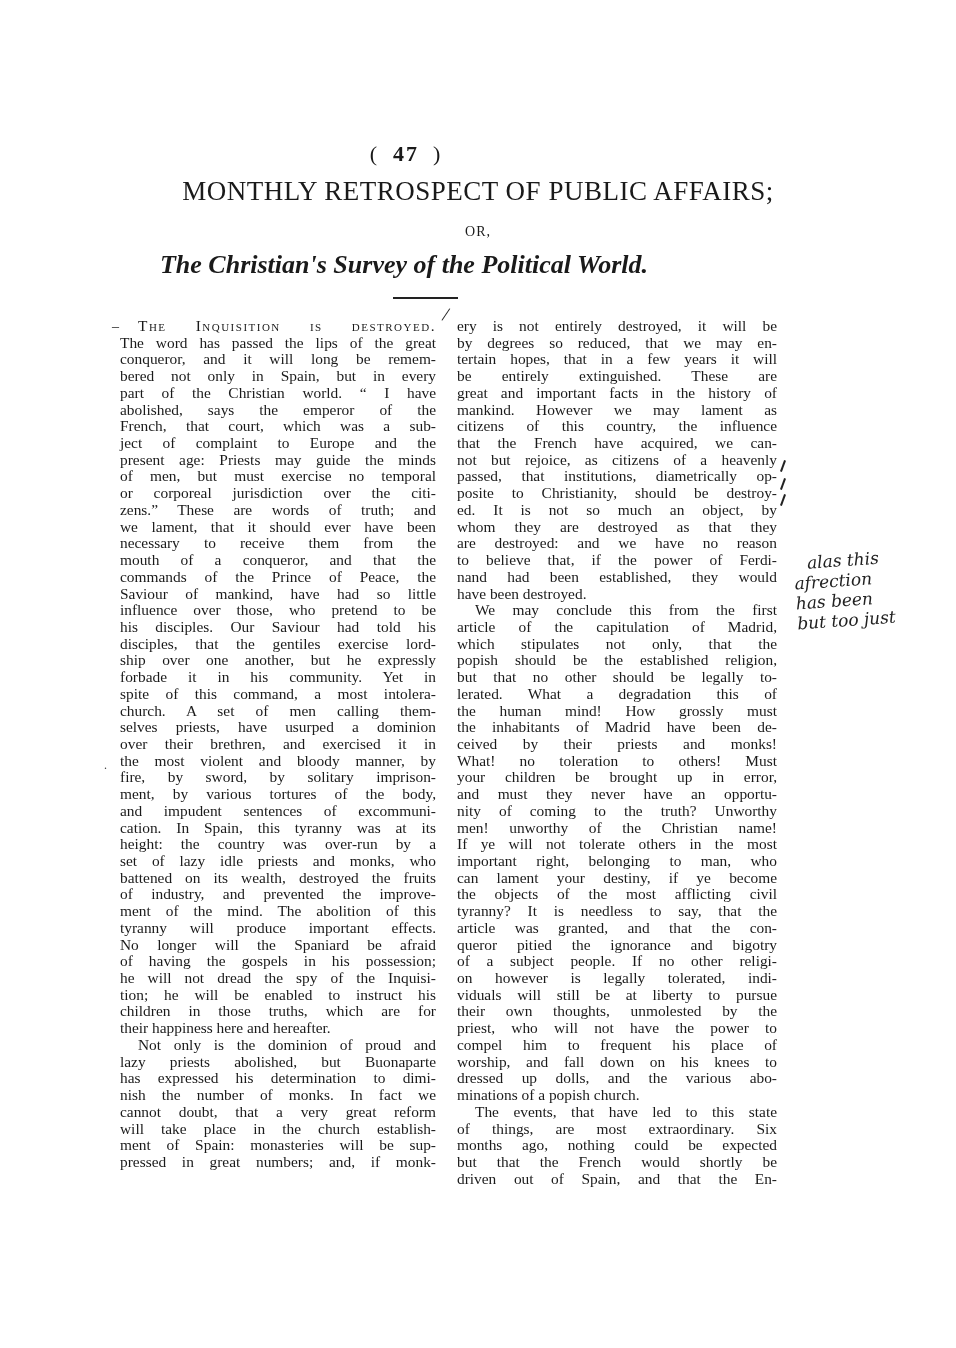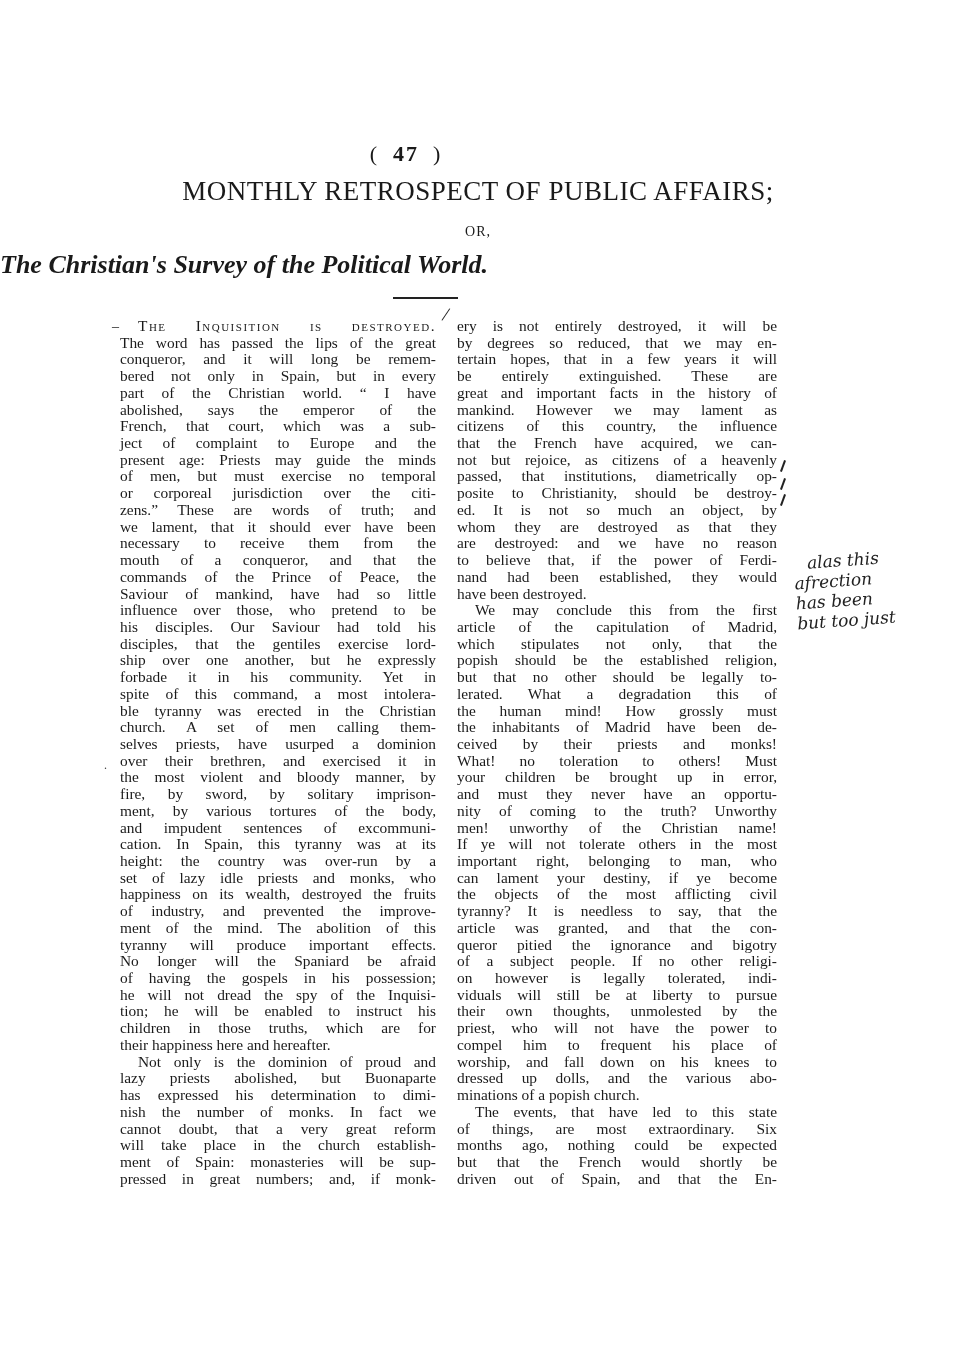--- a/index.html
+++ b/index.html
@@ -5,21 +5,21 @@
   html, body { margin: 0; padding: 0; background: #ffffff; }
   body { width: 956px; height: 1348px; position: relative; overflow: hidden;
          font-family: "Liberation Serif", "DejaVu Serif", serif; color: #1a1a1a; }
   .page-number { position: absolute; top: 141px; left: 0; width: 812px; text-align: center;
                  font-size: 22px; font-weight: bold; letter-spacing: 2px; }
   .page-number .paren { font-weight: normal; margin: 0 14px; }
   .main-title { position: absolute; top: 176px; left: 0; width: 956px; text-align: center;
                 font-size: 27px; letter-spacing: 0.5px; font-weight: normal; }
   .or-line { position: absolute; top: 224px; left: 0; width: 956px; text-align: center;
              font-size: 14px; font-weight: normal; letter-spacing: 1px; }
-  .subtitle { position: absolute; top: 250px; left: 0; width: 808px; 
+  .subtitle { position: absolute; top: 250px; left: 0; width: 808px; text-align: center;
               font-size: 26px; font-style: italic; font-weight: bold; }
   .rule { position: absolute; top: 297px; left: 393px; width: 65px; height: 2px; background: #222; }
   .slash-mark { position: absolute; top: 303px; left: 443px; font-size: 20px; color: #222;
                 transform: rotate(15deg); }
   .col { position: absolute; top: 318px; font-size: 15.4px; line-height: 16.72px;
          text-align: justify; hyphens: none; }
   .col.left { left: 120px; width: 316px; font-family: Liberation Serif, serif; }
   .col.right { left: 457px; width: 320px; }
   .col .line { display: block; text-align: justify; text-align-last: justify; white-space: nowrap; }
   .col .line.last { text-align-last: left; }
@@ -71,32 +71,31 @@
     <span class="line">necessary to receive them from the</span>
     <span class="line">mouth of a conqueror, and that the</span>
     <span class="line">commands of the Prince of Peace, the</span>
     <span class="line">Saviour of mankind, have had so little</span>
     <span class="line">influence over those, who pretend to be</span>
     <span class="line">his disciples. Our Saviour had told his</span>
     <span class="line">disciples, that the gentiles exercise lord-</span>
     <span class="line">ship over one another, but he expressly</span>
     <span class="line">forbade it in his community. Yet in</span>
     <span class="line">spite of this command, a most intolera-</span>
-    <span class="line">ble tyranny was erected in the Christian</span>
     <span class="line">church. A set of men calling them-</span>
     <span class="line">selves priests, have usurped a dominion</span>
     <span class="line">over their brethren, and exercised it in</span>
     <span class="line">the most violent and bloody manner, by</span>
     <span class="line">fire, by sword, by solitary imprison-</span>
     <span class="line">ment, by various tortures of the body,</span>
     <span class="line">and impudent sentences of excommuni-</span>
     <span class="line">cation. In Spain, this tyranny was at its</span>
     <span class="line">height: the country was over-run by a</span>
     <span class="line">set of lazy idle priests and monks, who</span>
-    <span class="line">happiness on its wealth, destroyed the fruits</span>
+    <span class="line">battened on its wealth, destroyed the fruits</span>
     <span class="line">of industry, and prevented the improve-</span>
     <span class="line">ment of the mind. The abolition of this</span>
     <span class="line">tyranny will produce important effects.</span>
     <span class="line">No longer will the Spaniard be afraid</span>
     <span class="line">of having the gospels in his possession;</span>
     <span class="line">he will not dread the spy of the Inquisi-</span>
     <span class="line">tion; he will be enabled to instruct his</span>
     <span class="line">children in those truths, which are for</span>
     <span class="line last">their happiness here and hereafter.</span>
     <span class="line indent">Not only is the dominion of proud and</span>

